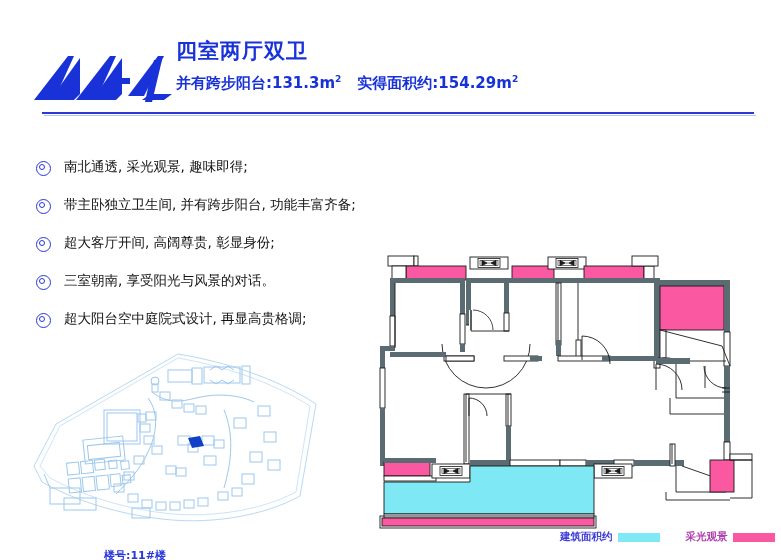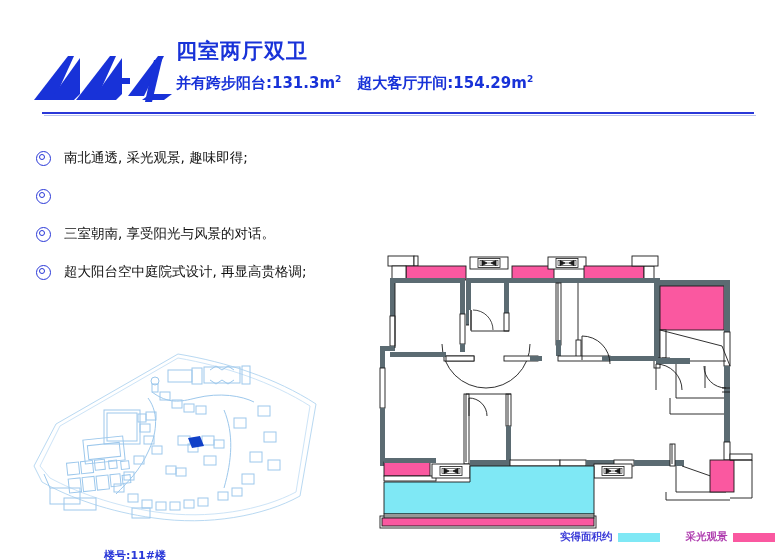--- a/index.html
+++ b/index.html
@@ -29,21 +29,21 @@
     border-top:2px solid #2a38d8;
   }
   .divider-shadow{
     position:absolute;left:44px;top:115px;width:712px;height:0;
     border-top:1px solid #b9c2ef;
   }
 
   
   .features{position:absolute;left:36px;top:138px;width:340px;}
   .feature-row{
-    display:flex;align-items:center;height:38px;
+    display:flex;align-items:flex-end;height:38px;
   }
   .bullet{
     width:15px;height:15px;border-radius:50%;
     border:1.6px solid #2a38d8;box-sizing:border-box;
     position:relative;flex:0 0 auto;margin-top:2px;
   }
   .bullet::after{
     content:"";position:absolute;left:2.4px;top:2.4px;
     width:6px;height:6px;border-radius:50%;
     border:1.4px solid #2a38d8;box-sizing:border-box;
@@ -93,35 +93,40 @@
           <path d="M104 46 L134 6 L140 6 L120 46 Z"></path>
           <path d="M118 50 L140 50 L148 44 L126 44 Z"></path>
           <path d="M130 10 L138 10 L128 52 L121 52 Z"></path>
         </g>
       </svg>
     </div>
 
     <div class="title-block">
       <div class="title-main">四室两厅双卫</div>
       <div class="title-sub">
-        <span>并有跨步阳台:131.3</span><span>m</span><span class="sup">2</span><span class="gap"></span><span>超大客厅开间:154.29</span><span>m</span><span class="sup">2</span>
+        <span>并有跨步阳台:131.3</span><span>m</span><span class="sup">2</span><span class="gap"></span><span>实得面积约:154.29</span><span>m</span><span class="sup">2</span>
       </div>
     </div>
   </div>
 
   <div class="divider"></div>
   <div class="divider-shadow"></div>
 
   <div class="features">
     <div class="feature-row">
       <span class="bullet"></span>
       <span class="feature-text">南北通透, 采光观景, 趣味即得;</span>
     </div>
     <div class="feature-row">
       <span class="bullet"></span>
+      <span class="feature-text">带主卧独立卫生间, 并有跨步阳台, 功能丰富齐备;</span>
+    </div>
+    <div class="feature-row">
+      <span class="bullet"></span>
+      <span class="feature-text">超大客厅开间, 高阔尊贵, 彰显身份;</span>
     </div>
     <div class="feature-row">
       <span class="bullet"></span>
       <span class="feature-text">三室朝南, 享受阳光与风景的对话。</span>
     </div>
     <div class="feature-row">
       <span class="bullet"></span>
       <span class="feature-text">超大阳台空中庭院式设计, 再显高贵格调;</span>
     </div>
   </div>
@@ -375,21 +380,21 @@
         <rect x="12" y="270" width="212" height="8" fill="#fa58a0" stroke="none"></rect>
         <rect x="12" y="270" width="212" height="8" fill="none"></rect>
         <rect x="10" y="268" width="216" height="12" fill="none"></rect>
 
       </g>
     </svg>
   </div>
 
   <div class="legend">
     <div class="legend-item">
-      <span class="legend-label">实得面积约</span>
+      <span class="legend-label">建筑面积约</span>
       <span class="legend-swatch" id="sw-half" style="background: rgb(127, 232, 245);"></span>
     </div>
     <span class="legend-spacer"></span>
     <div class="legend-item">
       <span class="legend-label pink">采光观景</span>
       <span class="legend-swatch" id="sw-none" style="background: rgb(250, 88, 160);"></span>
     </div>
   </div>
 
 </div>

